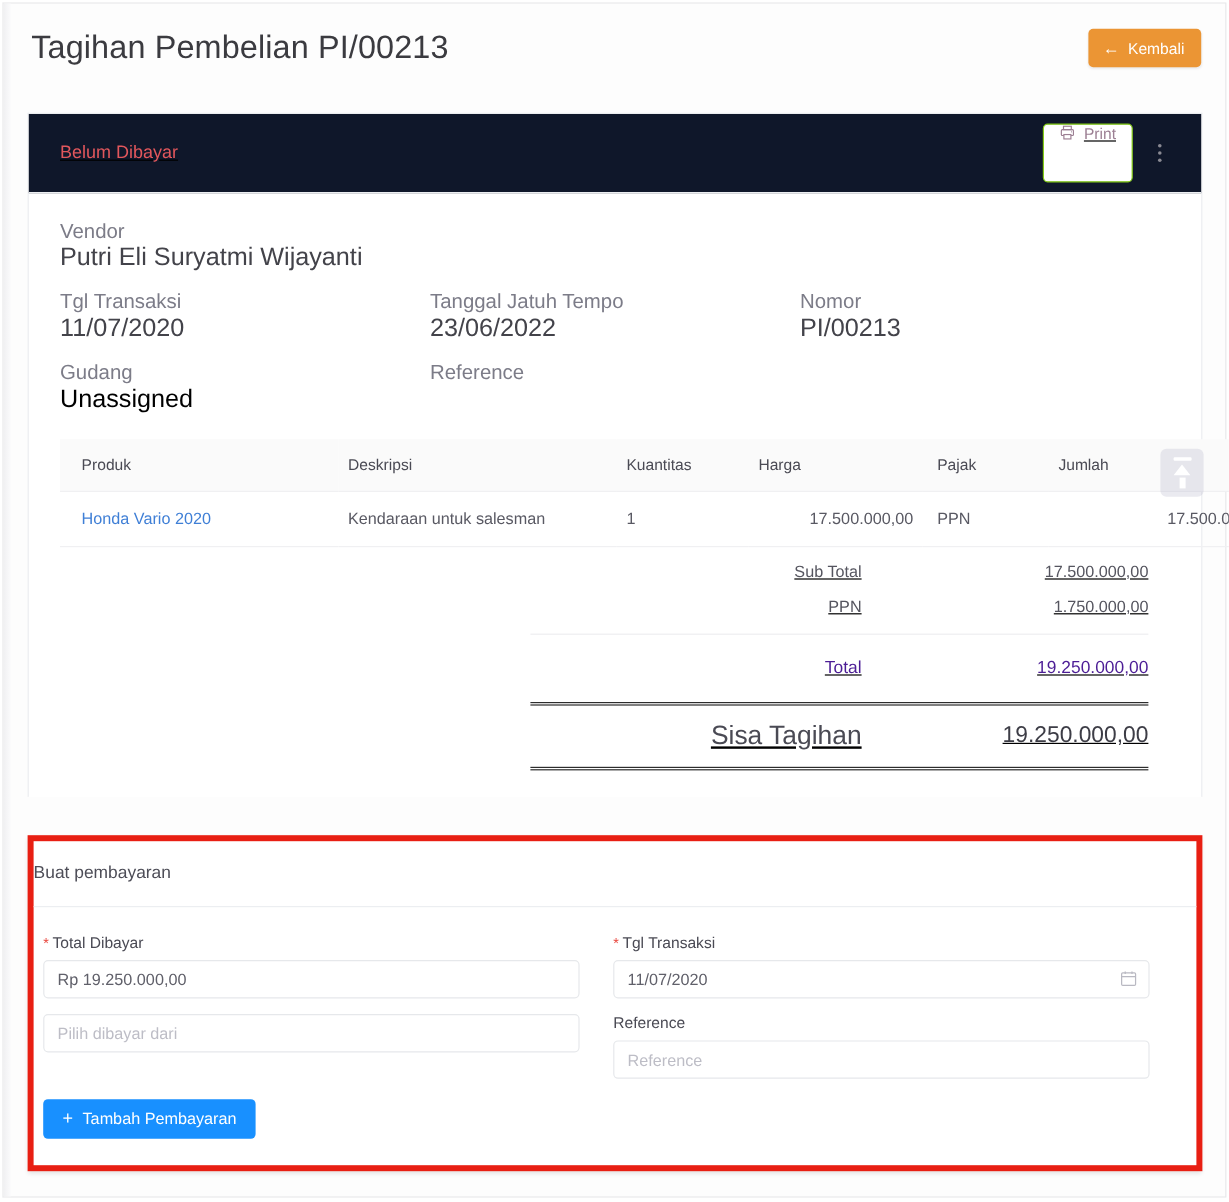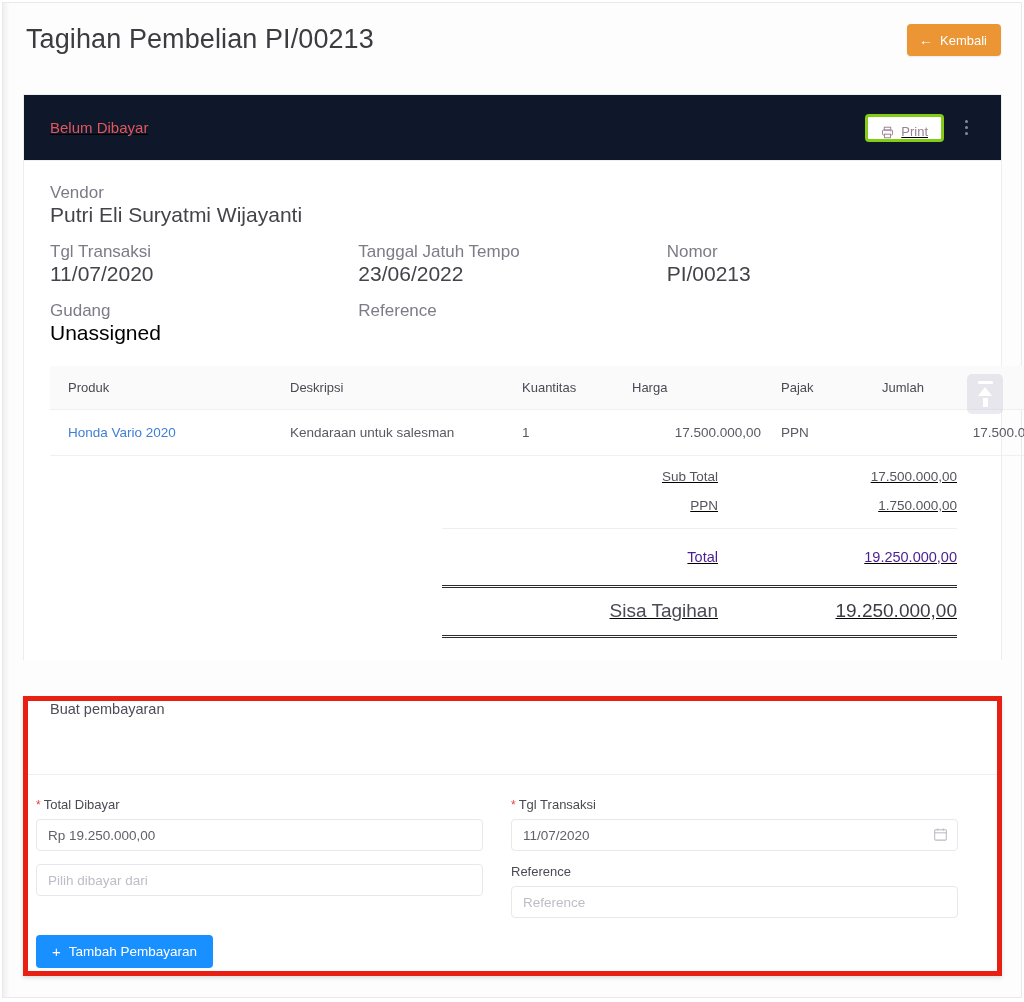--- a/index.html
+++ b/index.html
@@ -77,29 +77,29 @@
     padding: 0 22px 0 26px;
     background: #0f172a;
     text-decoration: underline;
   }
   .status-text {
     font-size: 15px;
     color: #e2575c;
     flex: 1;
   }
   .btn-print {
-    height: 28px;
+    height: 49px;
     padding: 0 13px;
     background: #fff;
-    border: 3px solid #84cc16;
+    border: 1px solid #84cc16;
     border-radius: 4px;
     font-size: 13px;
     font-family: "Liberation Sans", sans-serif;
     color: #9c7f93;
-    display: flex; align-items: flex-end; gap: 7px;
+    display: flex; align-items: flex-start; gap: 7px;
     cursor: pointer;
   }
   .btn-print svg { display: block; }
   .kebab {
     width: 26px; height: 30px;
     margin-left: 9px;
     display: flex; flex-direction: column;
     align-items: center; justify-content: center;
     gap: 3px;
     cursor: pointer;
@@ -188,21 +188,21 @@
 
   .grand-wrap {
     margin-top: 10px;
     border-top: 3px double #2d2d2d;
     border-bottom: 3px double #2d2d2d;
     padding: 12px 0 13px 0;
   }
   .grand-row { display: flex; align-items: center; justify-content: flex-end; }
   .grand-label {
     width: 275px; text-align: right; padding-right: 24px;
-    font-size: 19px; color: #4a4a54;
+    font-size: 22px; color: #4a4a54;
   }
   .grand-value {
     width: 215px; text-align: right;
     font-size: 19px; color: #3d3d46;
   }
 
   .card-tail { height: 22px; }
 
   
   .fab-top {
@@ -230,24 +230,23 @@
   
   .pay-highlight {
     position: absolute;
     left: 23px; top: 696px;
     width: 979px; height: 280px;
     border: 5px solid #e81f13;
     background: #ffffff;
     box-shadow: 0 2px 4px rgba(0,0,0,.12);
   }
   .pay-head {
-    height: 74px;
+    height: 55px;
     border-bottom: 1px solid #eceef1;
-    display: flex; 
-    padding-left: 22px;
+    display: flex; align-items: center;
   }
   .pay-title { font-size: 14.5px; color: #4d4d57; }
   .pay-body { padding: 22px 22px 0 8px; }
   .form-grid {
     display: grid;
     grid-template-columns: 447px 447px;
     column-gap: 28px;
     row-gap: 13px;
   }
   .field-label {

